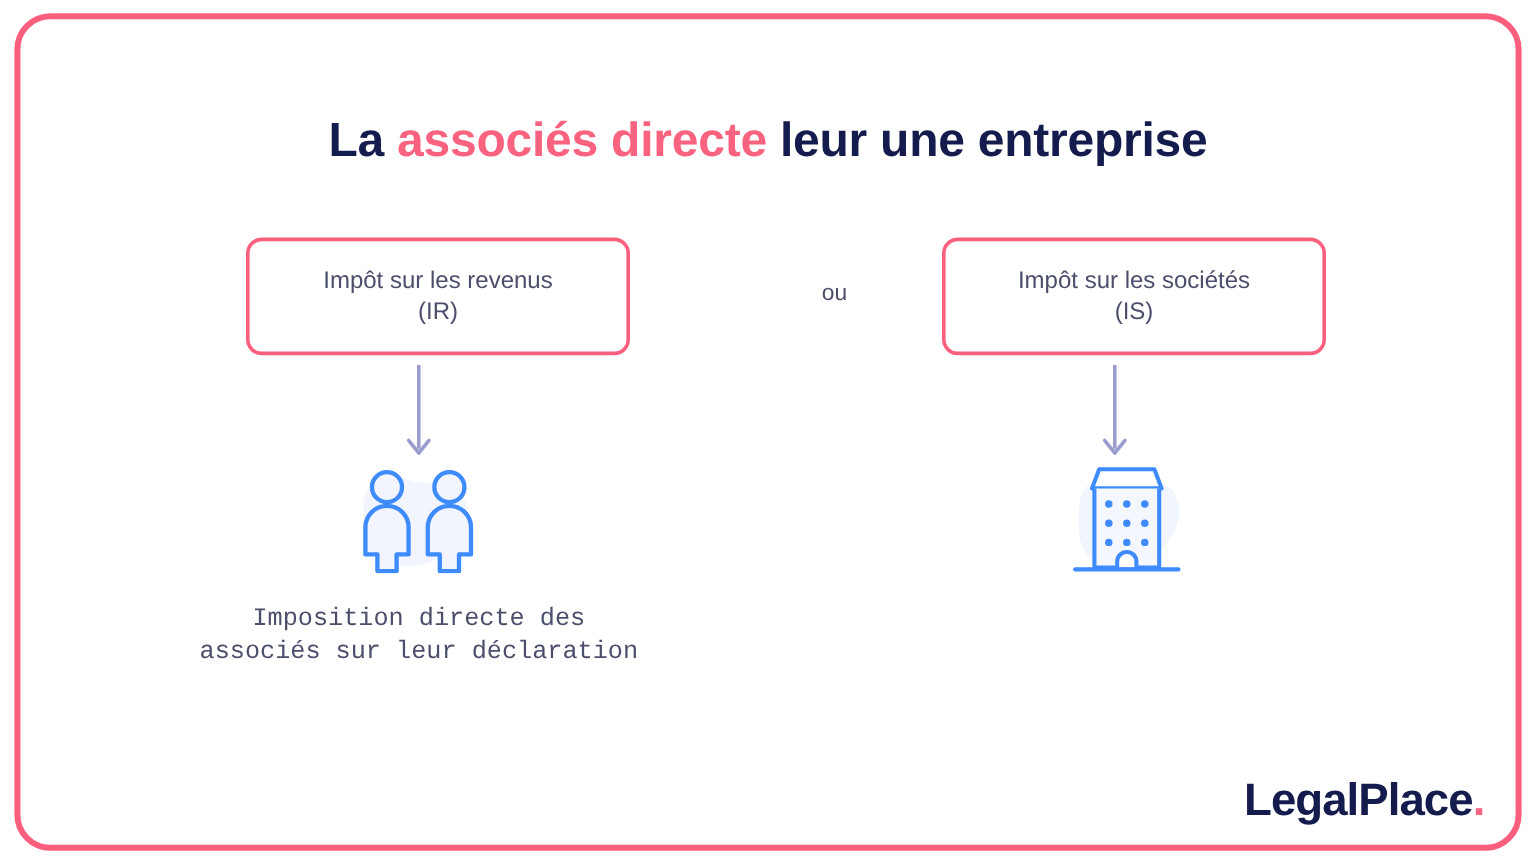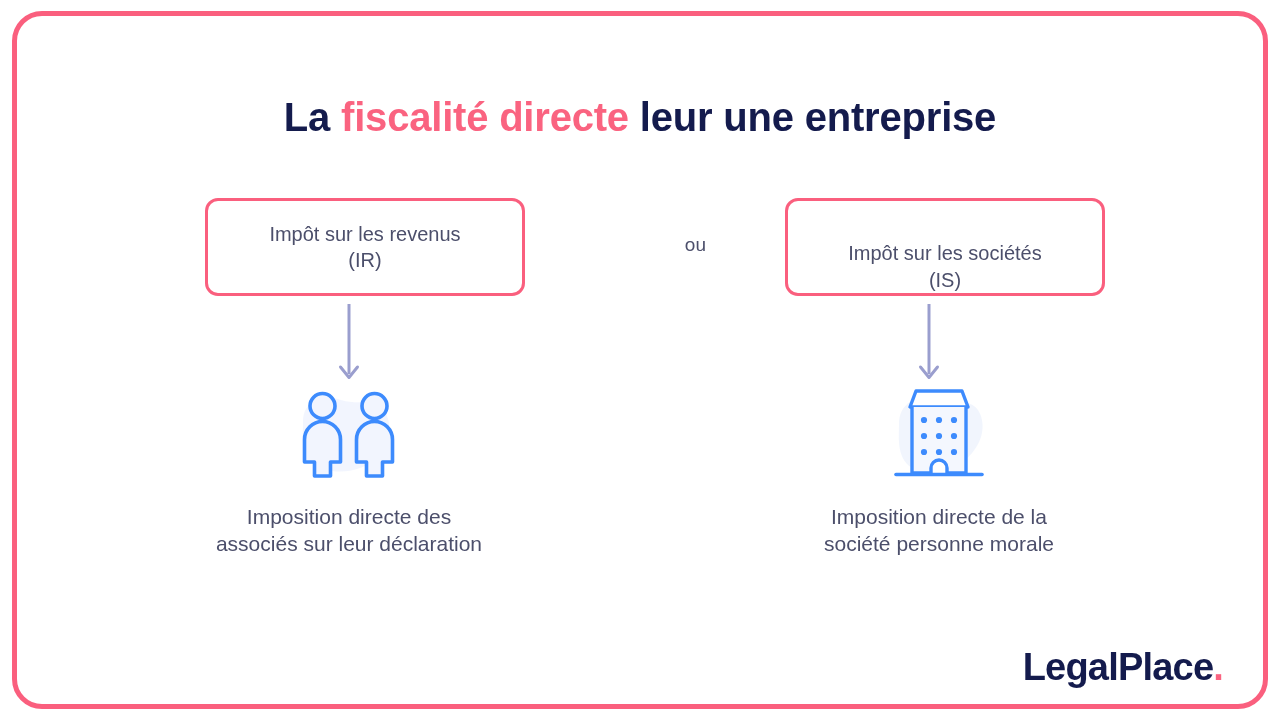--- a/index.html
+++ b/index.html
@@ -66,21 +66,21 @@
     height: 98px;
     box-sizing: border-box;
     border: 3px solid #fa5f7e;
     border-radius: 13px;
     background: #ffffff;
     display: flex;
     align-items: center;
     justify-content: center;
   }
   .option-box.left  { left: 189px; }
-  .option-box.right { left: 769px; align-items: flex-end; }
+  .option-box.right { left: 769px; }
   .option-box .option-label {
     font-size: 20px;
     color: #4c4f6b;
     text-align: center;
     line-height: 1.32;
     white-space: pre-line;
   }
 
   .or-connector {
     position: absolute;
@@ -115,45 +115,45 @@
   .caption {
     position: absolute;
     top: 503px;
     width: 440px;
     text-align: center;
     font-size: 21px;
     color: #4c4f6b;
     line-height: 1.3;
     white-space: pre-line;
   }
-  .caption.left  { left: 129px; }
+  .caption.left  { left: 129px; font-family: Liberation Mono, monospace; }
   .caption.right { left: 719px; }
 
   
   .logo {
     position: absolute;
-    right: 57px;
+    right: 43px;
     bottom: 34px;
     font-size: 38px;
     font-weight: bold;
     letter-spacing: -0.8px;
     color: #141b4d;
     line-height: 1;
   }
   .logo .logo-dot { color: #fa6380; }
 </style>
 </head>
 <body>
 
 <div id="infographic">
 
   <div class="outer-frame"></div>
 
   <h1 class="title">
-    <span>La </span><span class="accent">fiscalité directe</span><span> leur une entreprise</span>
+    <span>La </span><span class="accent">associés directe</span><span> leur une entreprise</span>
   </h1>
 
   <div class="options-row">
 
     <div class="option-box left">
       <span class="option-label">Impôt sur les revenus
 (IR)</span>
     </div>
 
     <div class="or-connector">ou</div>
@@ -214,20 +214,18 @@
 
       <path d="M52 87 L52 82 A8 8 0 0 1 68 82 L68 87" fill="#ffffff" stroke="#3d8bfd" stroke-width="3.4" stroke-linejoin="round"></path>
 
       <line x1="17" y1="88.5" x2="103" y2="88.5" stroke="#3d8bfd" stroke-width="3.6" stroke-linecap="round"></line>
     </svg>
   </div>
 
   <div class="caption left">Imposition directe des
 associés sur leur déclaration</div>
 
-  <div class="caption right">Imposition directe de la
-société personne morale</div>
 
   <div class="logo">
     <span>LegalPlace</span><span class="logo-dot">.</span>
   </div>
 
 </div>
 
 </body></html>

